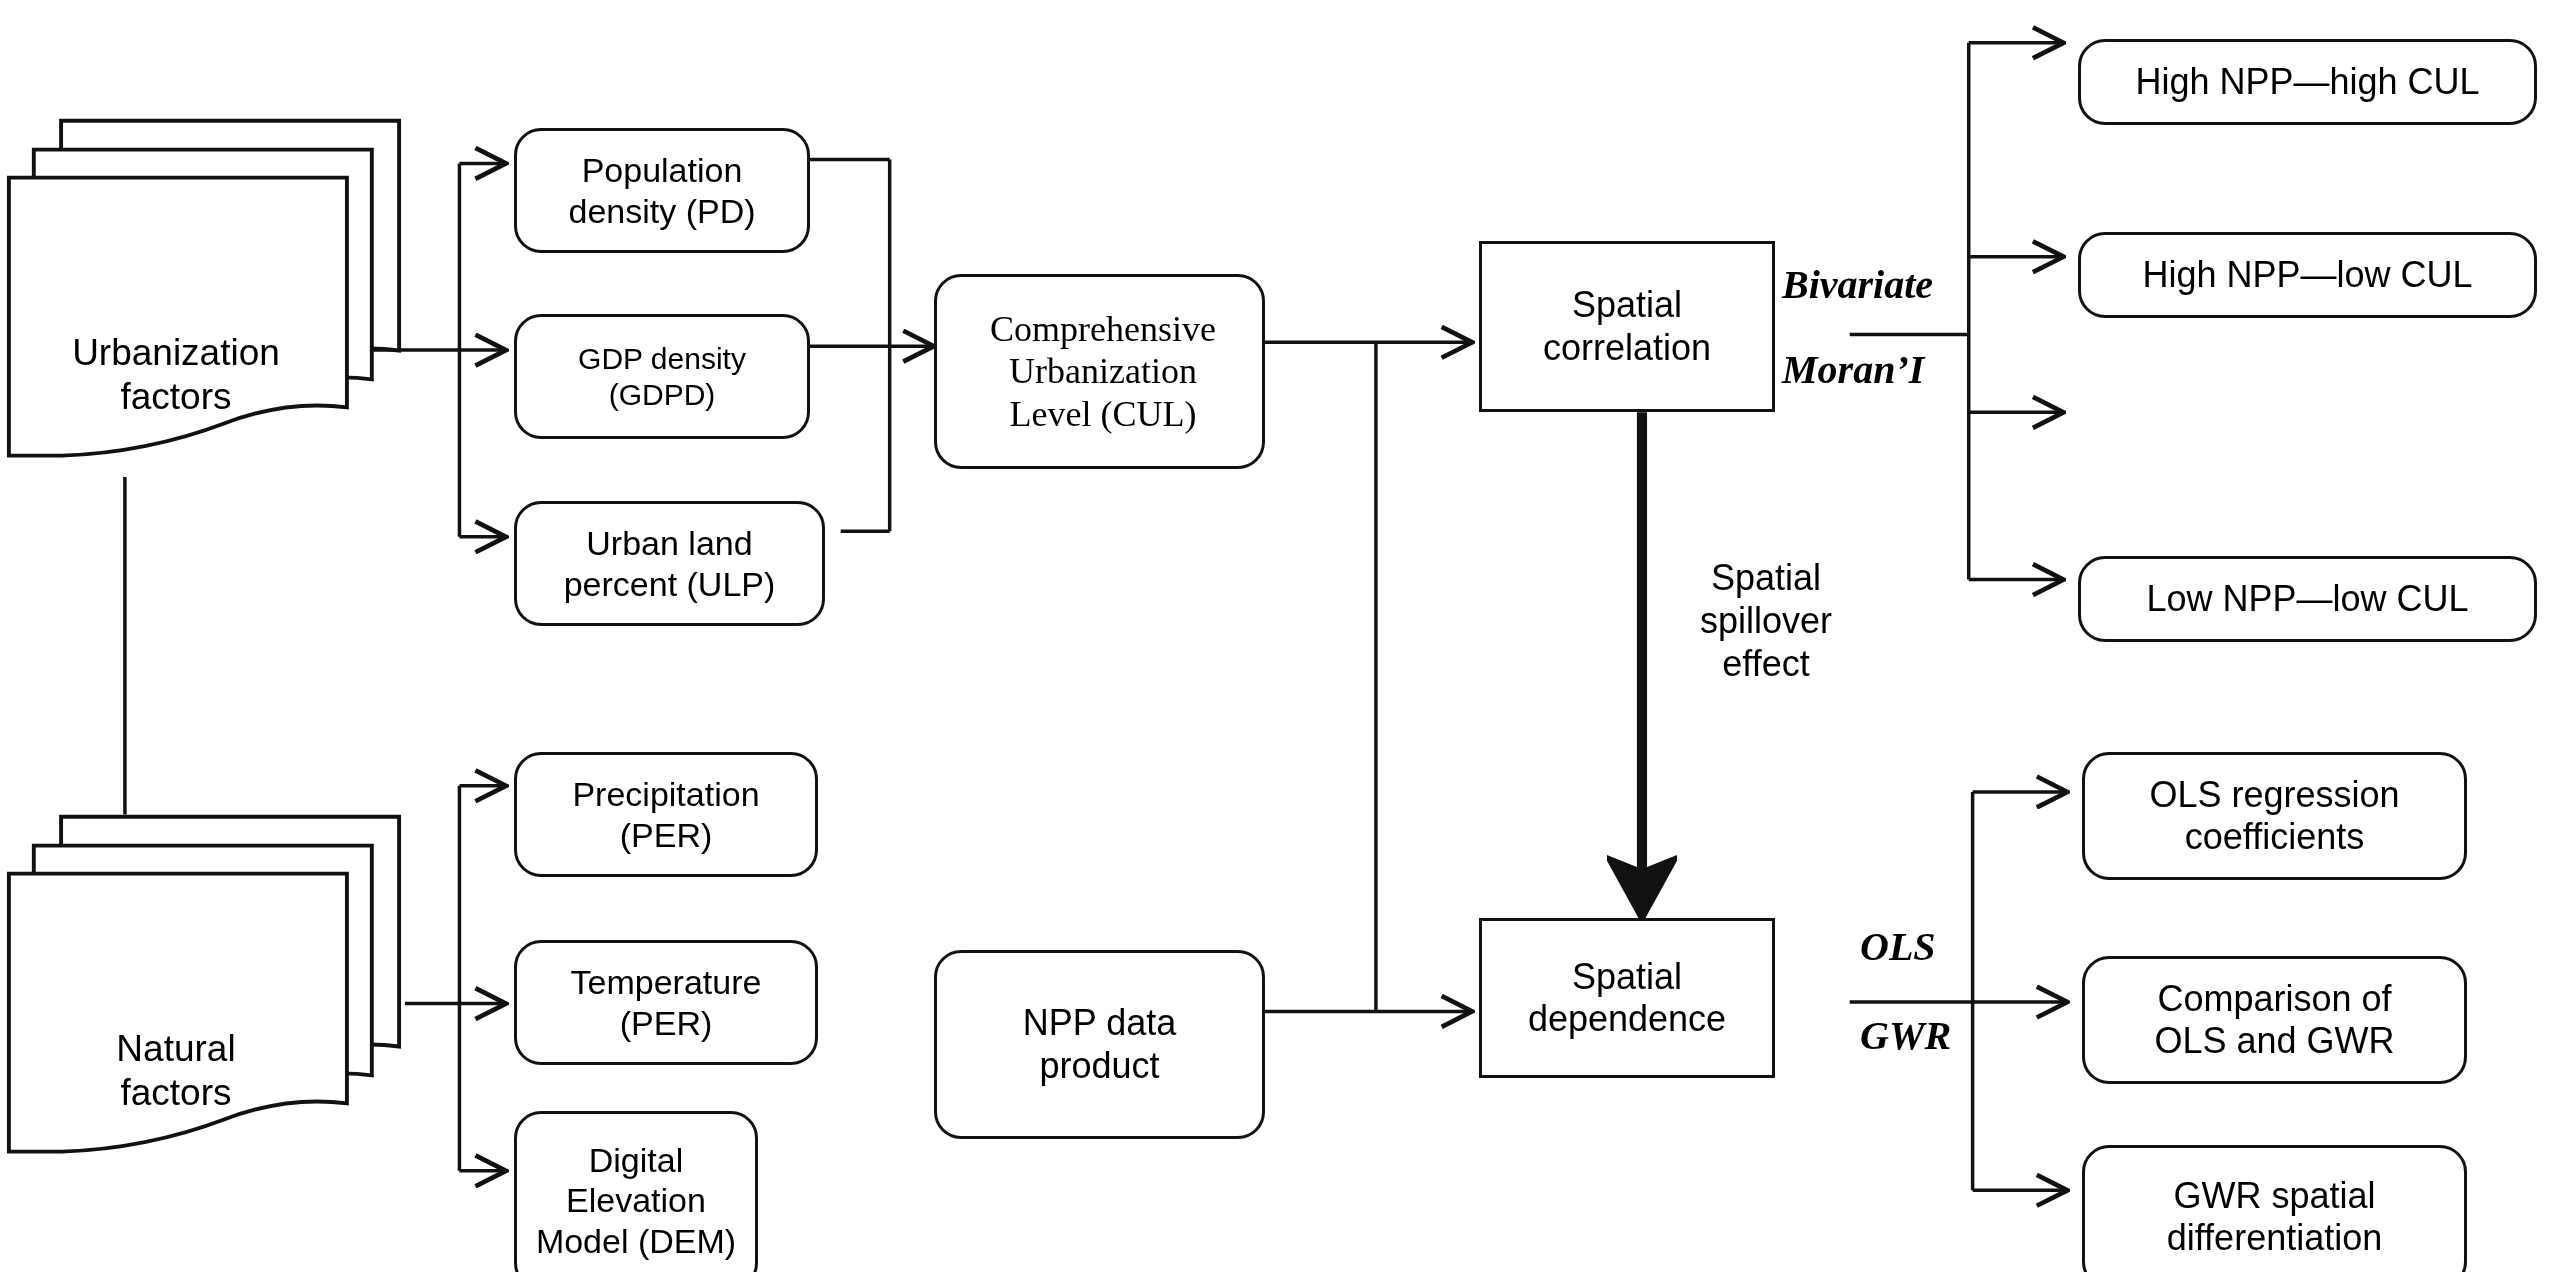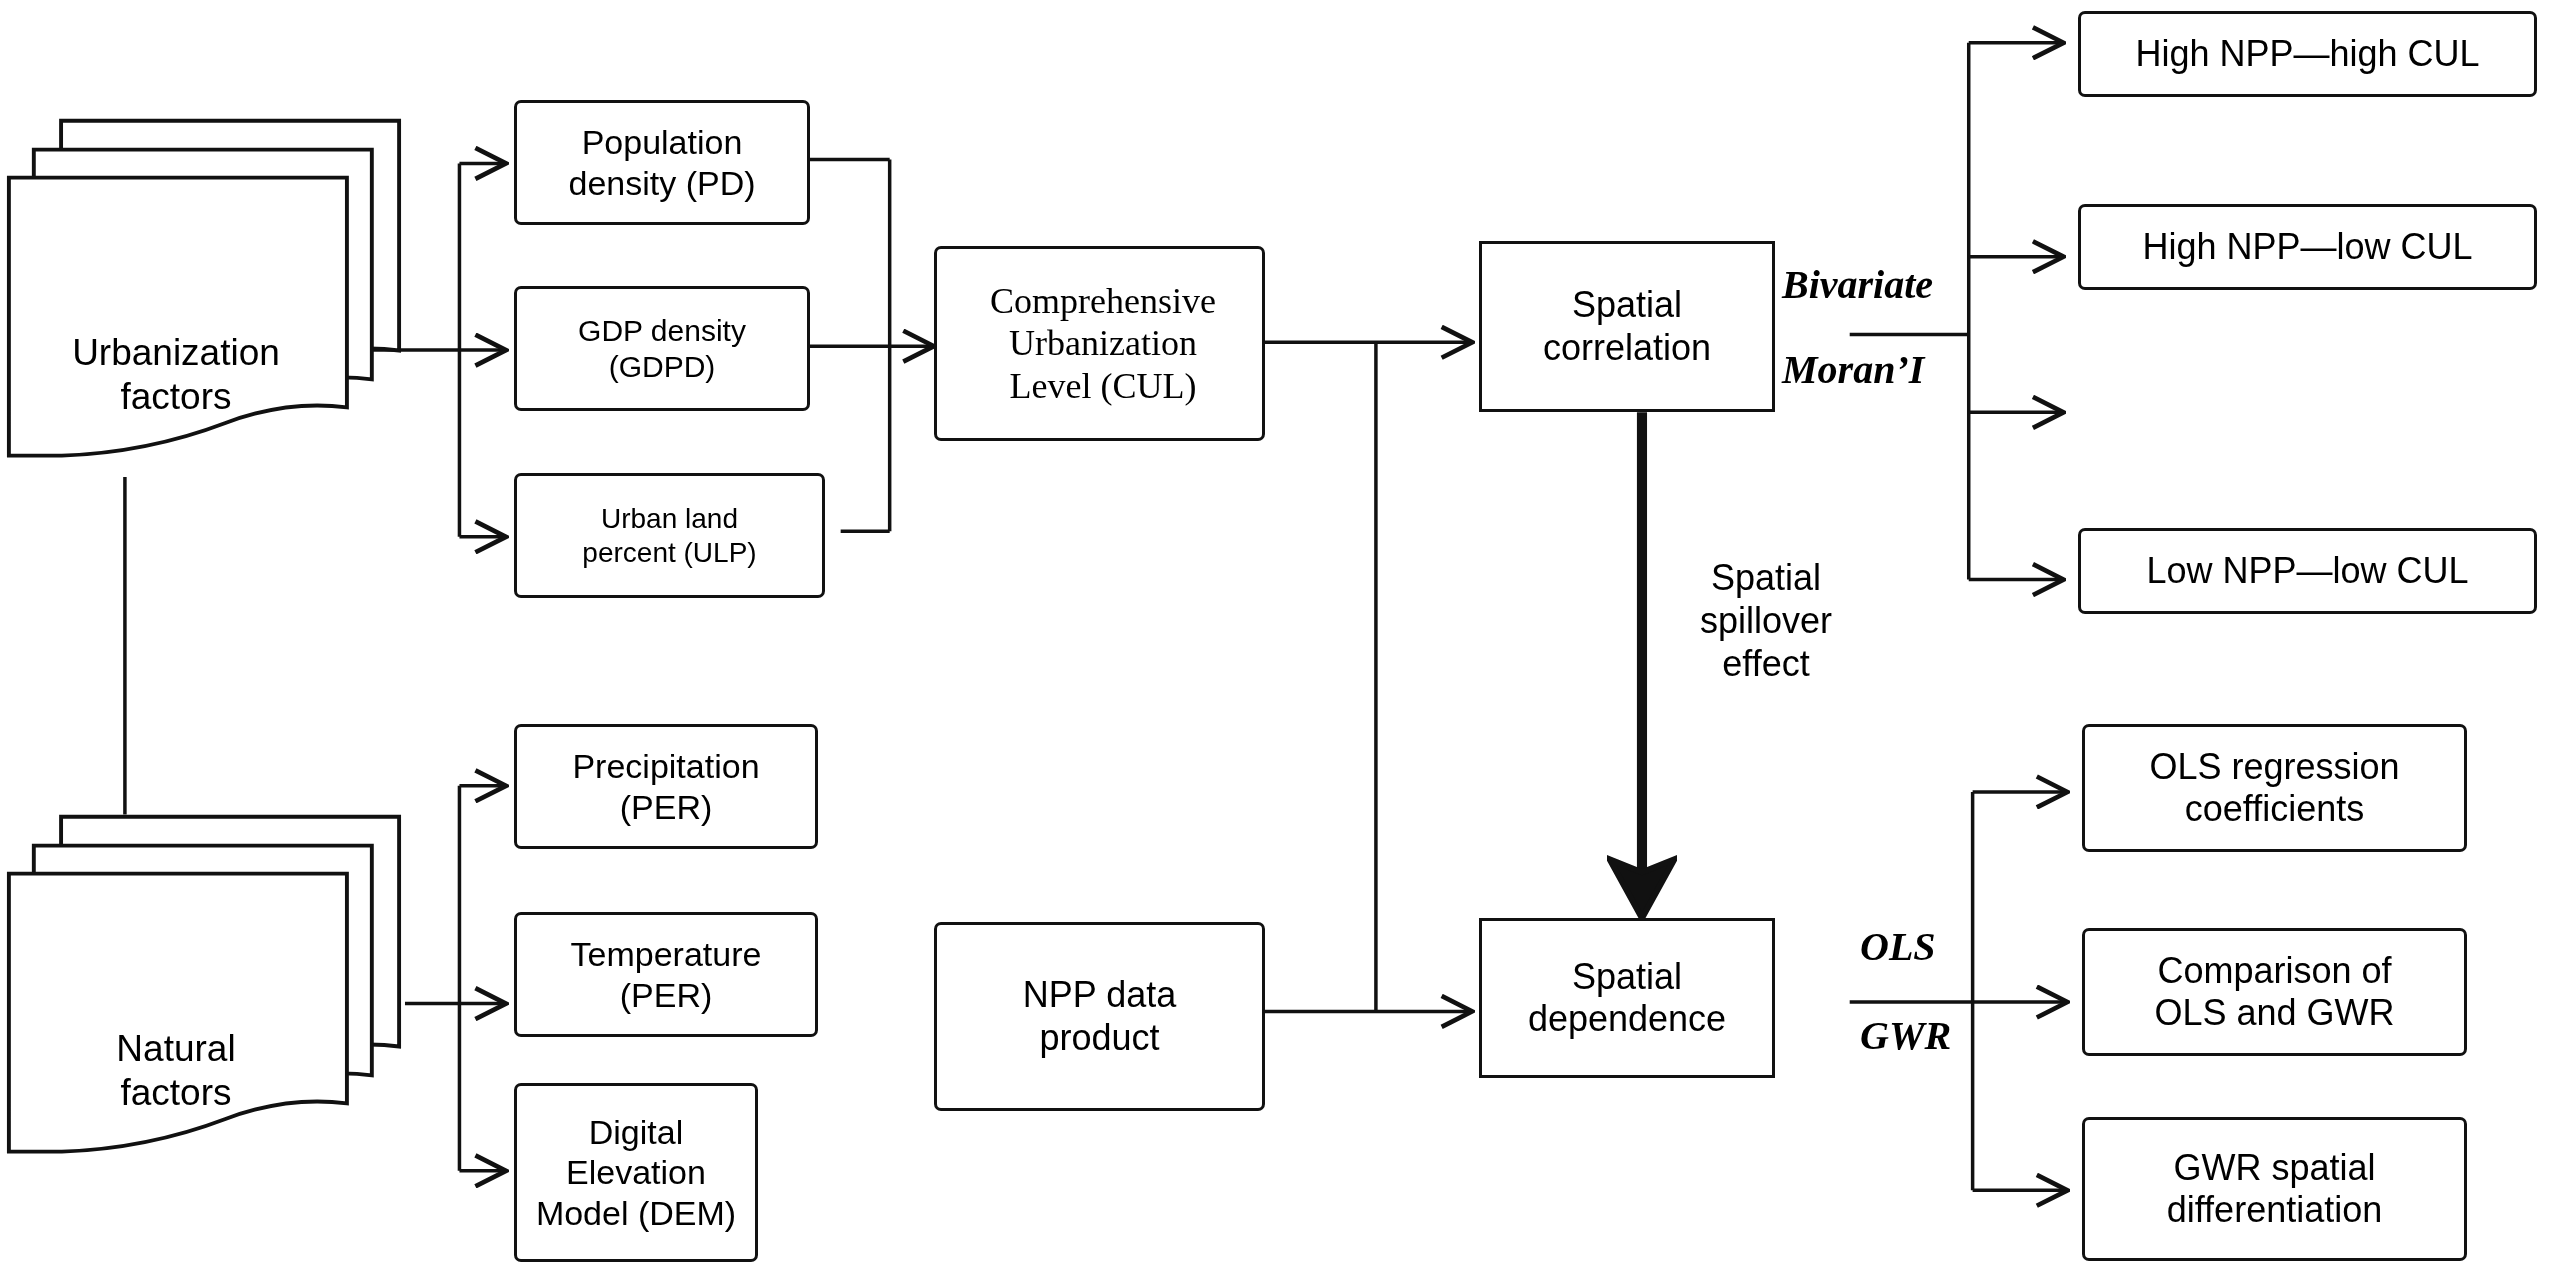--- a/index.html
+++ b/index.html
@@ -31,21 +31,21 @@
     justify-content: center;
     text-align: center;
     color: #000;
     background: #ffffff;
     border: 3.1px solid #111111;
     font-family: "Liberation Sans", sans-serif;
     line-height: 1.18;
     white-space: pre-line;
     z-index: 5;
   }
-  .rounded { border-radius: 7px; }
+  .rounded { border-radius: 27px; margin-top: 28px; }
   .square  { border-radius: 0; }
   .serif   { font-family: "Liberation Serif", serif; }
   .edge-label {
     position: absolute;
     color: #000;
     font-family: "Liberation Serif", serif;
     font-weight: bold;
     font-style: italic;
     white-space: nowrap;
     z-index: 6;
@@ -158,21 +158,21 @@
   </div>
   <div class="doc-text" style="left:12.5px; top:1027px; width:327px; font-size:37px;">Natural
 factors</div>
 
   <div class="node rounded" style="left:514px; top:100px; width:296px; height:125px; font-size:34px;">Population
 density (PD)</div>
 
   <div class="node rounded" style="left:514px; top:286px; width:296px; height:125px; font-size:30px;">GDP density
 (GDPD)</div>
 
-  <div class="node rounded" style="left:514px; top:473px; width:311px; height:125px; font-size:28px;">Urban land
+  <div class="node rounded" style="left:514px; top:473px; width:311px; height:125px; font-size:34px;">Urban land
 percent (ULP)</div>
 
   <div class="node rounded" style="left:514px; top:724px; width:304px; height:125px; font-size:34px;">Precipitation
 (PER)</div>
 
   <div class="node rounded" style="left:514px; top:912px; width:304px; height:125px; font-size:34px;">Temperature
 (PER)</div>
 
   <div class="node rounded" style="left:514px; top:1083px; width:244px; height:179px; font-size:34px;">Digital
 Elevation

